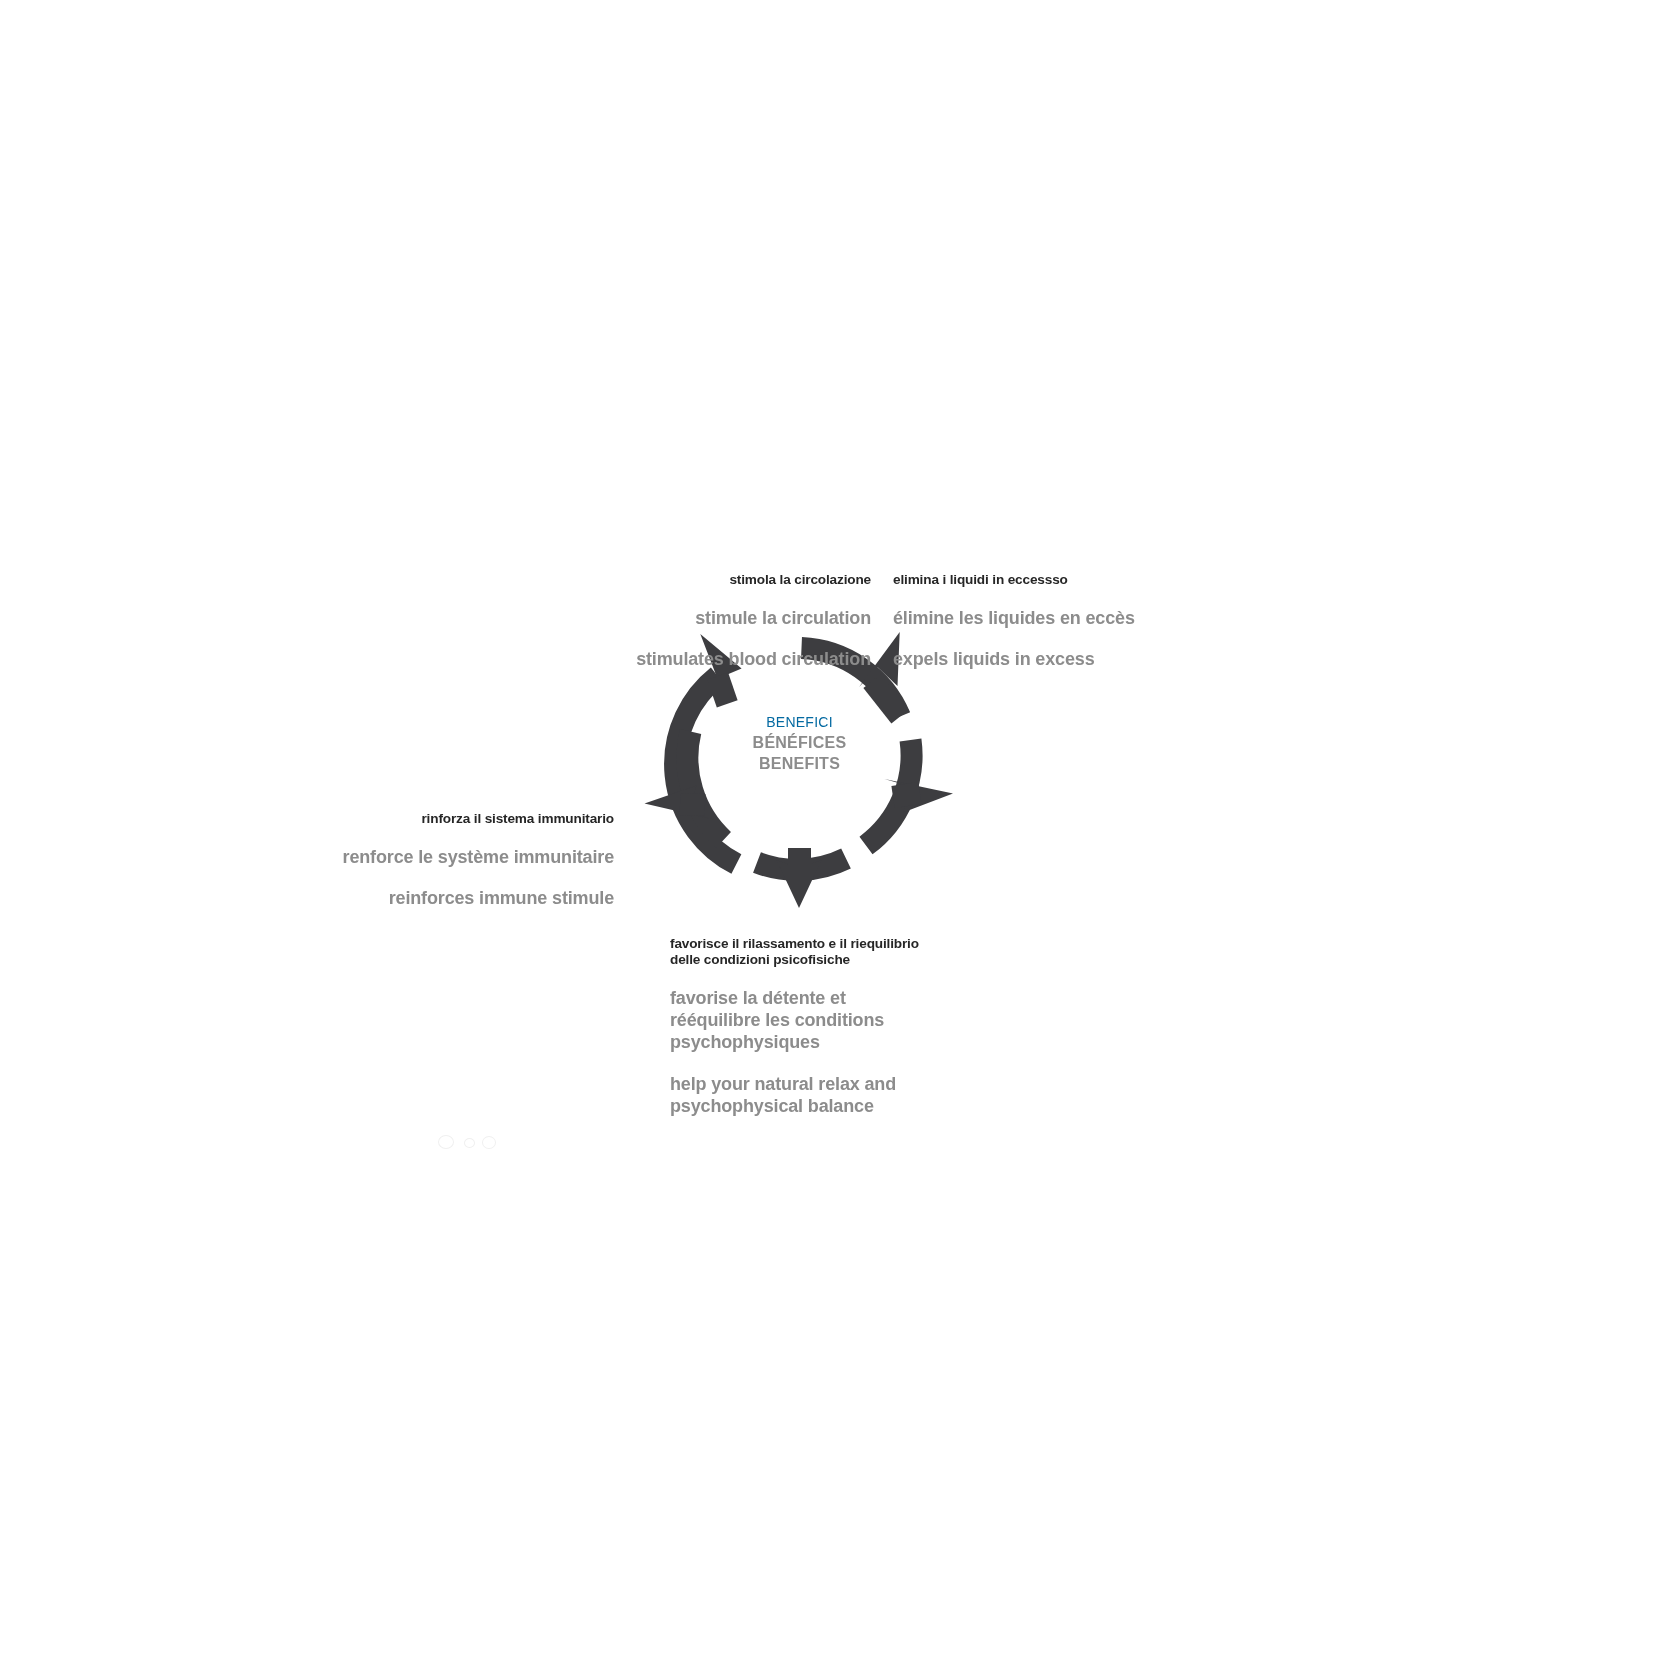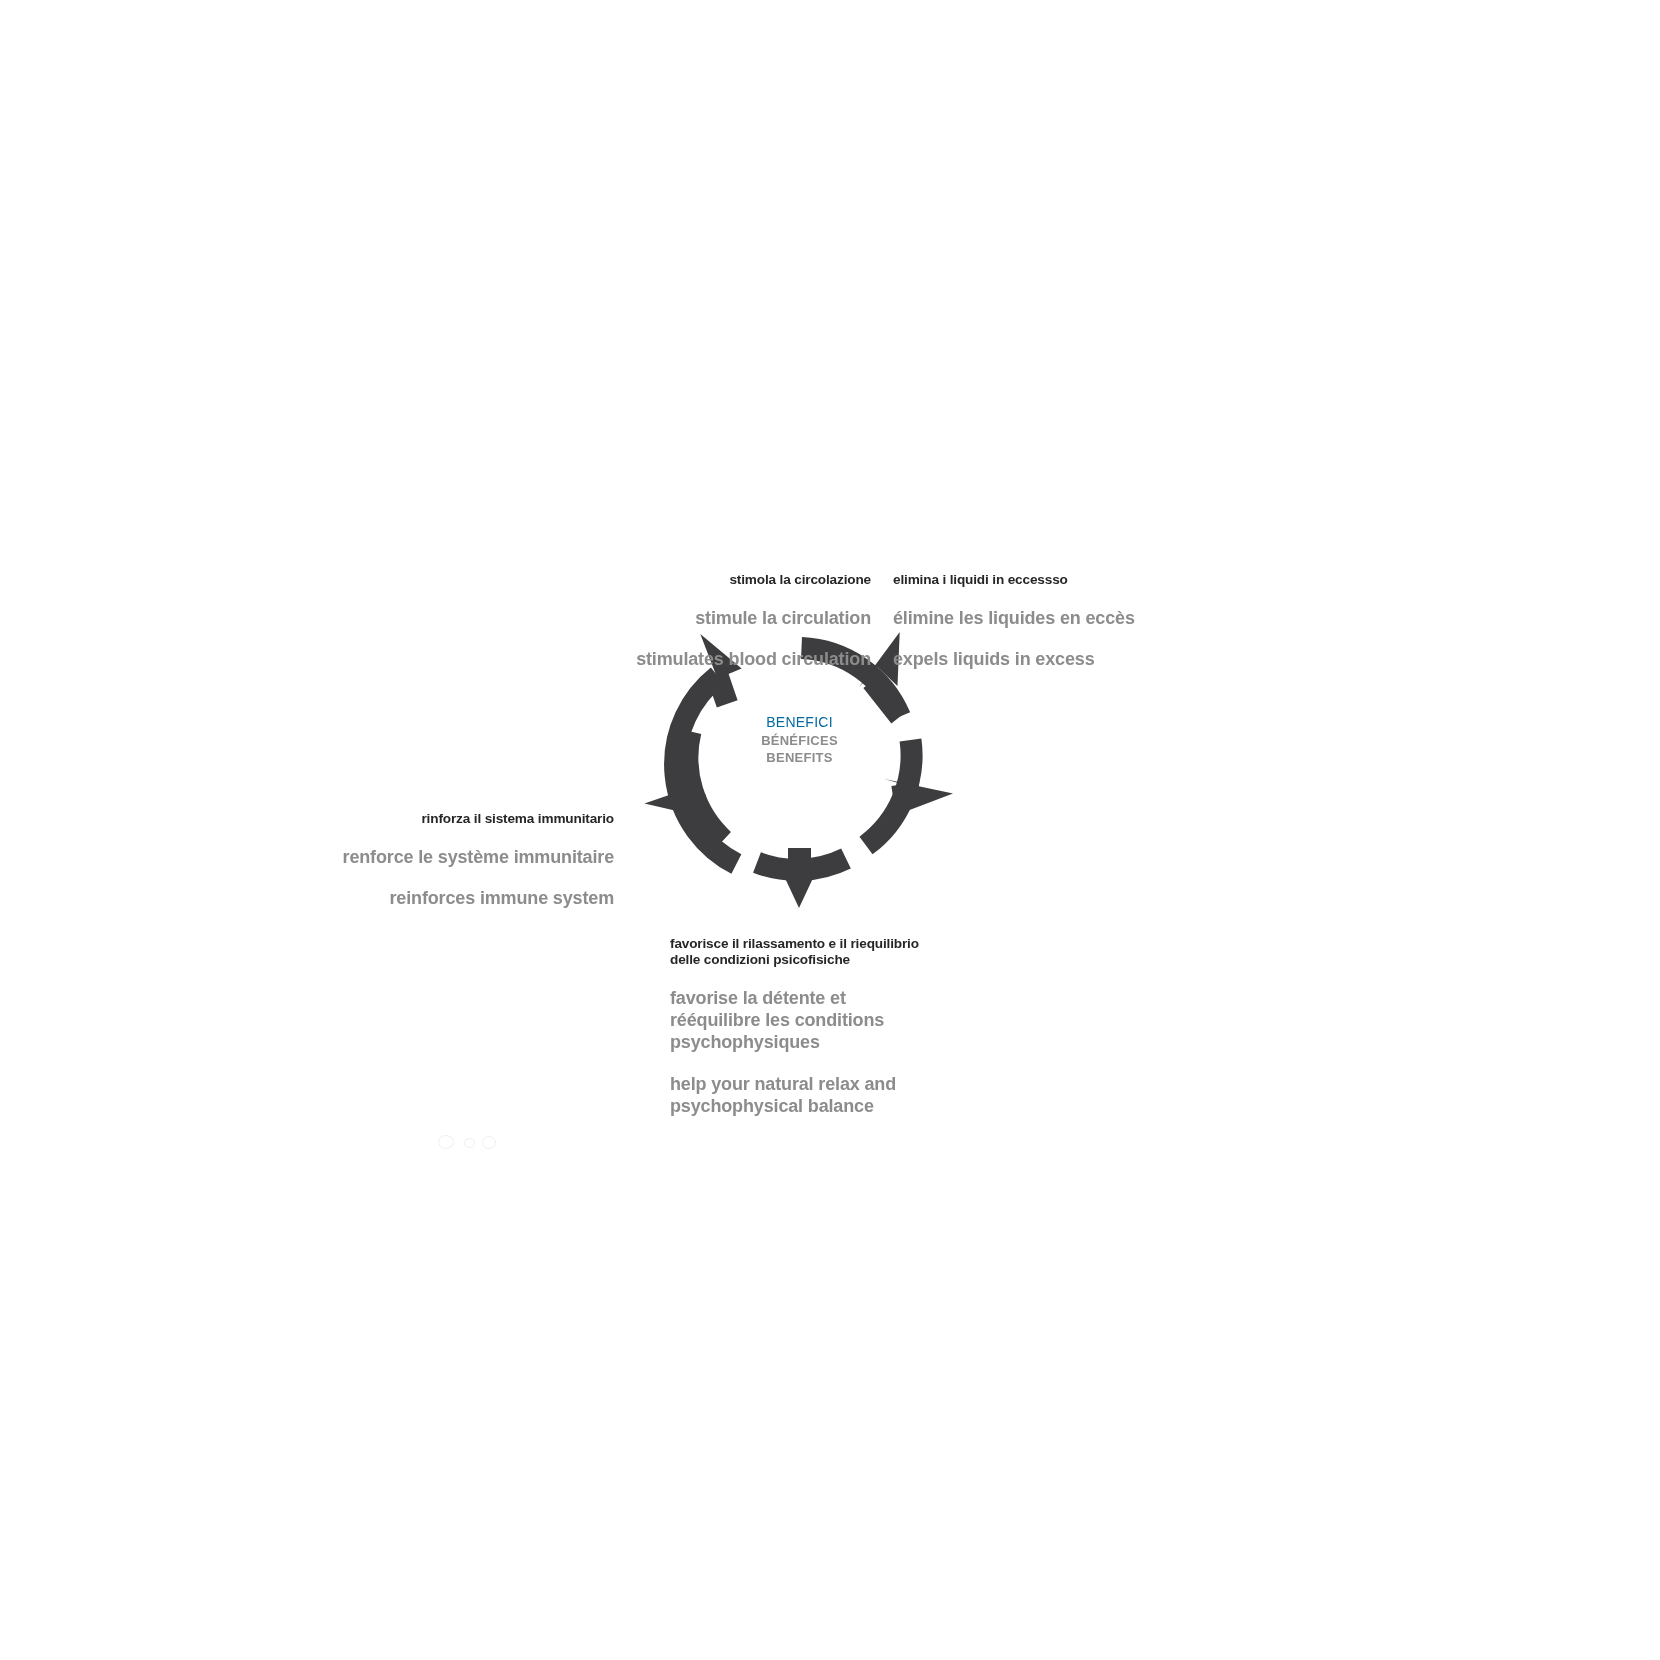--- a/index.html
+++ b/index.html
@@ -98,21 +98,21 @@
     display: block;
     font-weight: normal;
     font-size: 14px;
     letter-spacing: 0.25px;
     color: #0369a1;
   }
   #center-text .c-fr,
   #center-text .c-en {
     display: block;
     font-weight: bold;
-    font-size: 13px;
+    font-size: 16px;
     letter-spacing: 0.25px;
     color: #8c8c8c;
   }
 
   
   #artifact-marks {
     position: absolute;
     left: 438px;
     top: 1131px;
     width: 72px;
@@ -189,21 +189,21 @@
 
     <div class="label-block" id="lbl-relax">
       <span class="l-it">favorisce il rilassamento e il riequilibrio delle condizioni psicofisiche</span>
       <span class="l-fr">favorise la détente et rééquilibre les conditions psychophysiques</span>
       <span class="l-en">help your natural relax and psychophysical balance</span>
     </div>
 
     <div class="label-block" id="lbl-immune">
       <span class="l-it">rinforza il sistema immunitario</span>
       <span class="l-fr">renforce le système immunitaire</span>
-      <span class="l-en">reinforces immune system</span>
+      <span class="l-en">reinforces immune stimule</span>
     </div>
 
     <div id="artifact-marks">
       <span class="m1"></span>
       <span class="m2"></span>
       <span class="m3"></span>
     </div>
 
   </div>
 </div>

